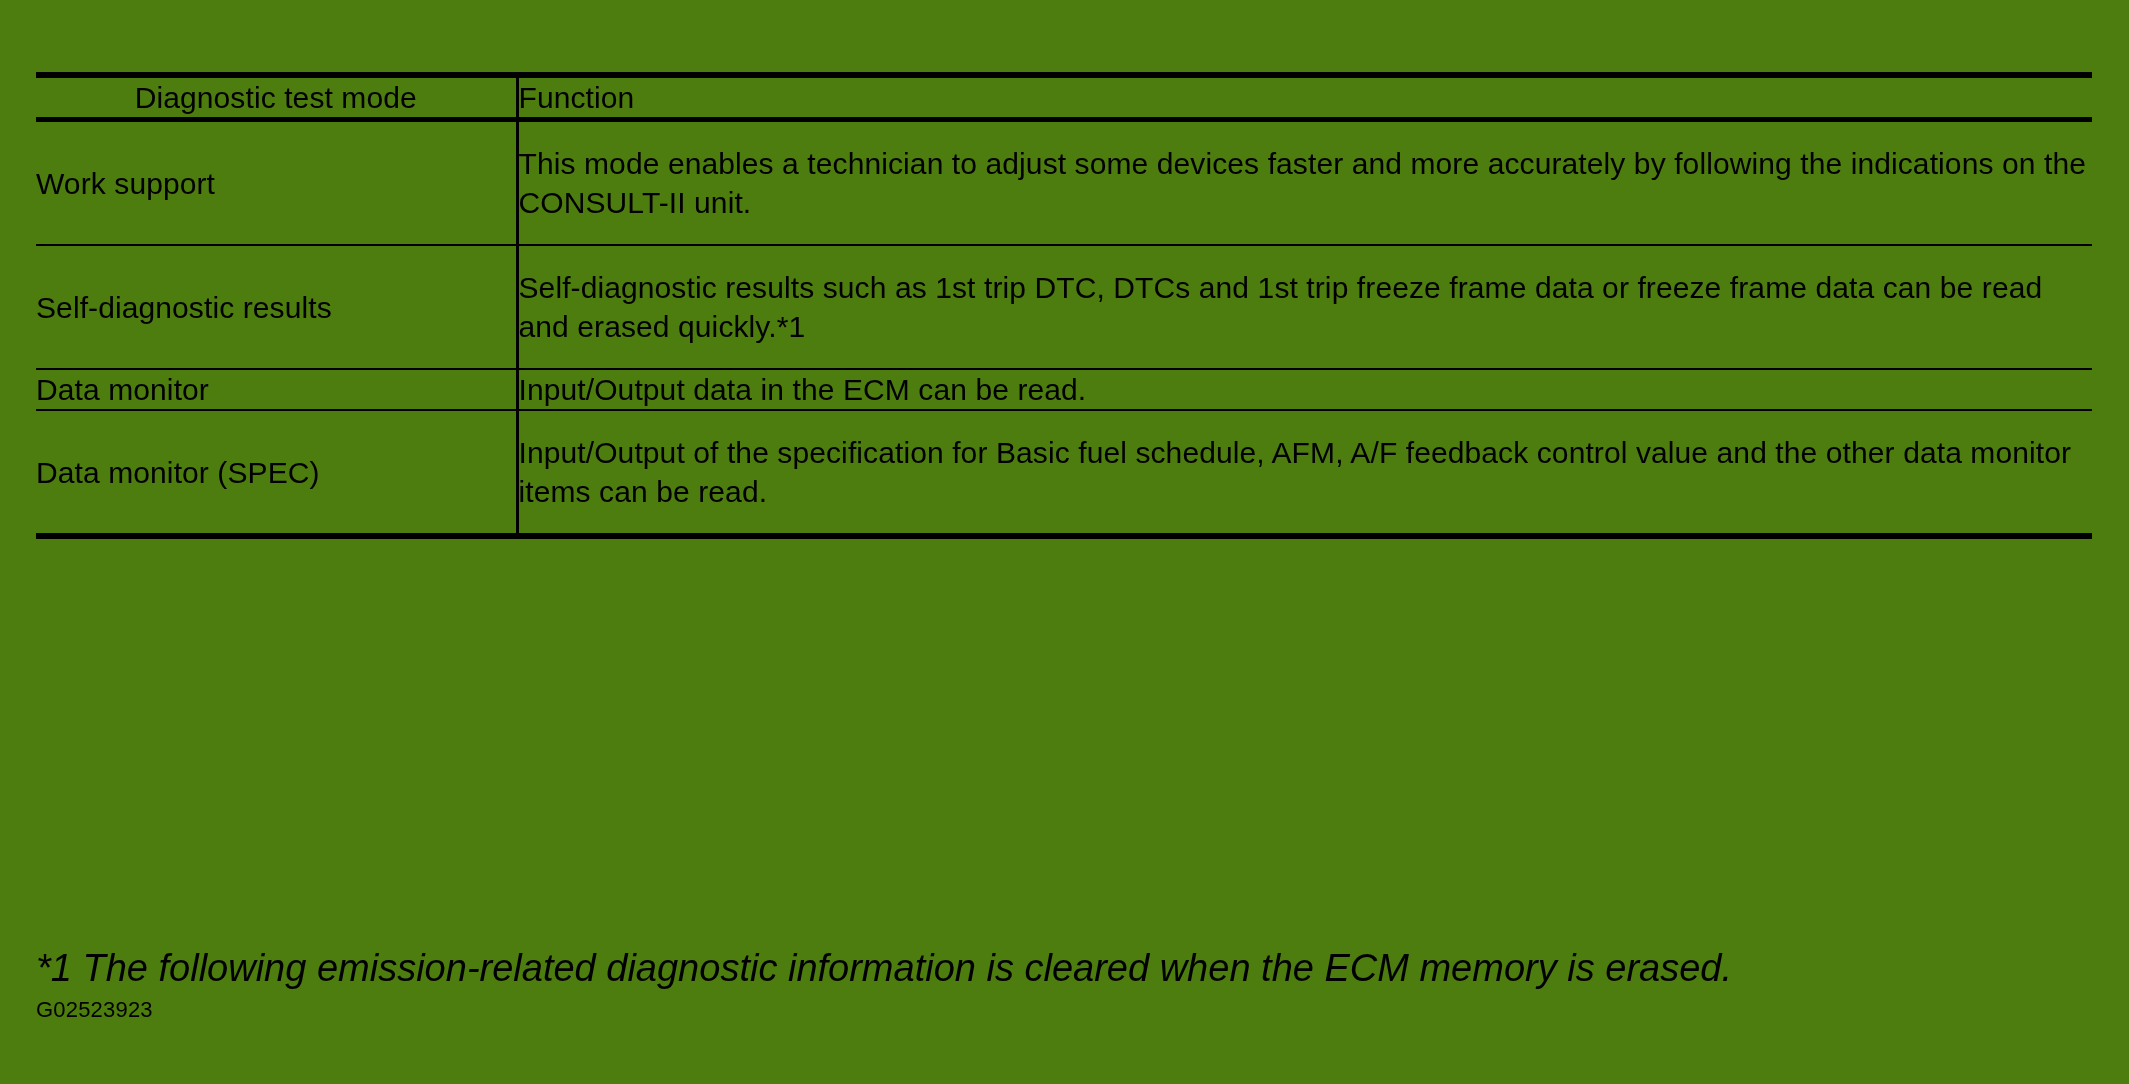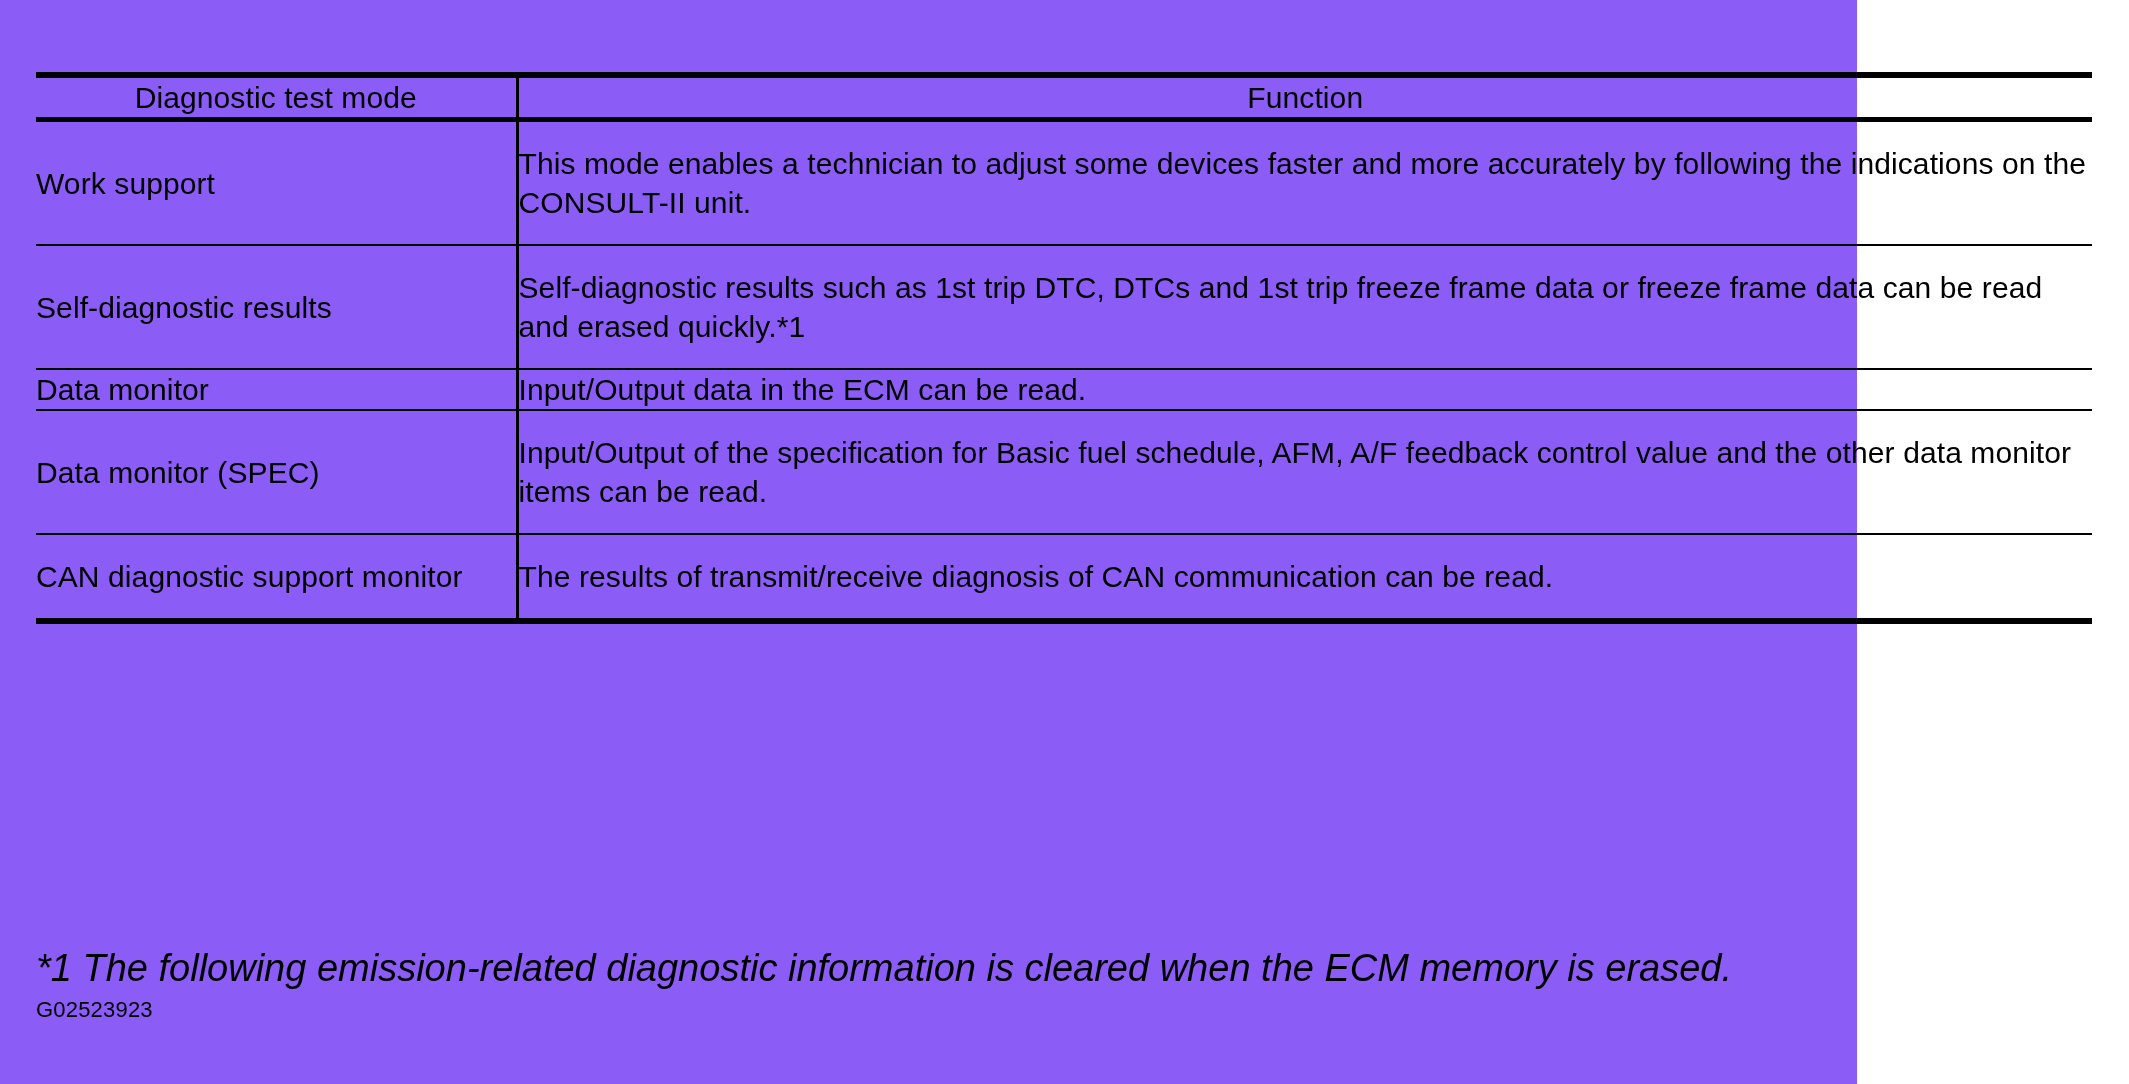--- a/index.html
+++ b/index.html
@@ -10,23 +10,23 @@
   body {
     width: 2129px;
     height: 1084px;
     font-family: "Liberation Sans", sans-serif;
     color: #000000;
     overflow: hidden;
   }
 
   .page {
     position: relative;
-    width: 1857px;
+    width: 2129px;
     height: 1084px;
-    background: #8b5cf6;
+    background: #4d7c0f;
   }
 
   .table-wrap {
     position: absolute;
     left: 36px;
     top: 72px;
     width: 2056px;
   }
 
   table.dtm {
@@ -70,21 +70,21 @@
   }
   .cell-func {
     padding: 18px 20px 18px 24px;
   }
 
   .hdr-mode {
     text-align: center;
     padding: 20px 10px 20px 10px;
   }
   .hdr-func {
-    text-align: center;
+    text-align: left;
     padding: 20px 10px 20px 10px;
   }
 
   .row-tall .cell-mode,
   .row-tall .cell-func {
     padding-top: 22px;
     padding-bottom: 22px;
   }
 
   .footnote {
@@ -134,24 +134,20 @@
           <td class="cell-func">Self-diagnostic results such as 1st trip DTC, DTCs and 1st trip freeze frame data or freeze frame data can be read and erased quickly.*1</td>
         </tr>
         <tr>
           <td class="col-mode cell-mode">Data monitor</td>
           <td class="cell-func">Input/Output data in the ECM can be read.</td>
         </tr>
         <tr class="row-tall">
           <td class="col-mode cell-mode">Data monitor (SPEC)</td>
           <td class="cell-func">Input/Output of the specification for Basic fuel schedule, AFM, A/F feedback control value and the other data monitor items can be read.</td>
         </tr>
-        <tr class="row-tall">
-          <td class="col-mode cell-mode">CAN diagnostic support monitor</td>
-          <td class="cell-func">The results of transmit/receive diagnosis of CAN communication can be read.</td>
-        </tr>
       </tbody>
     </table>
   </div>
 
   <div class="footnote">*1 The following emission-related diagnostic information is cleared when the ECM memory is erased.</div>
 
   <div class="figcode">G02523923</div>
 
 </div>
 

